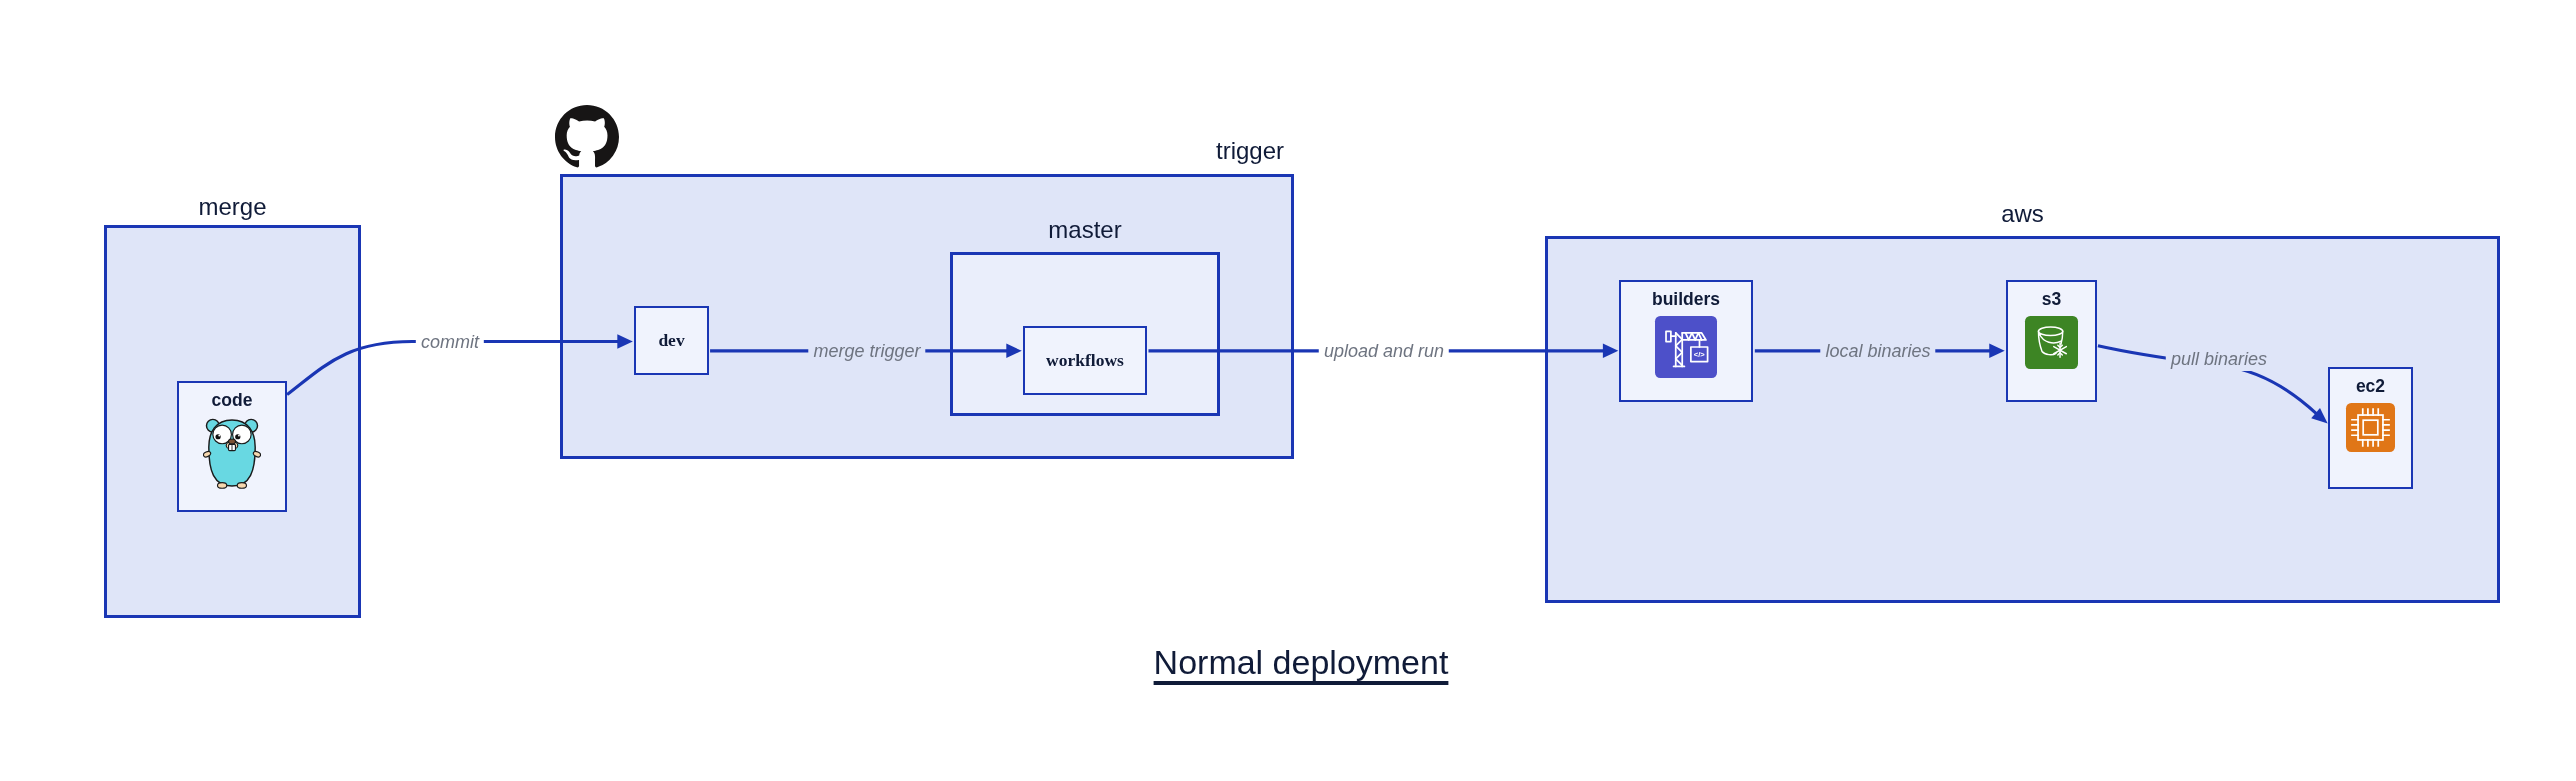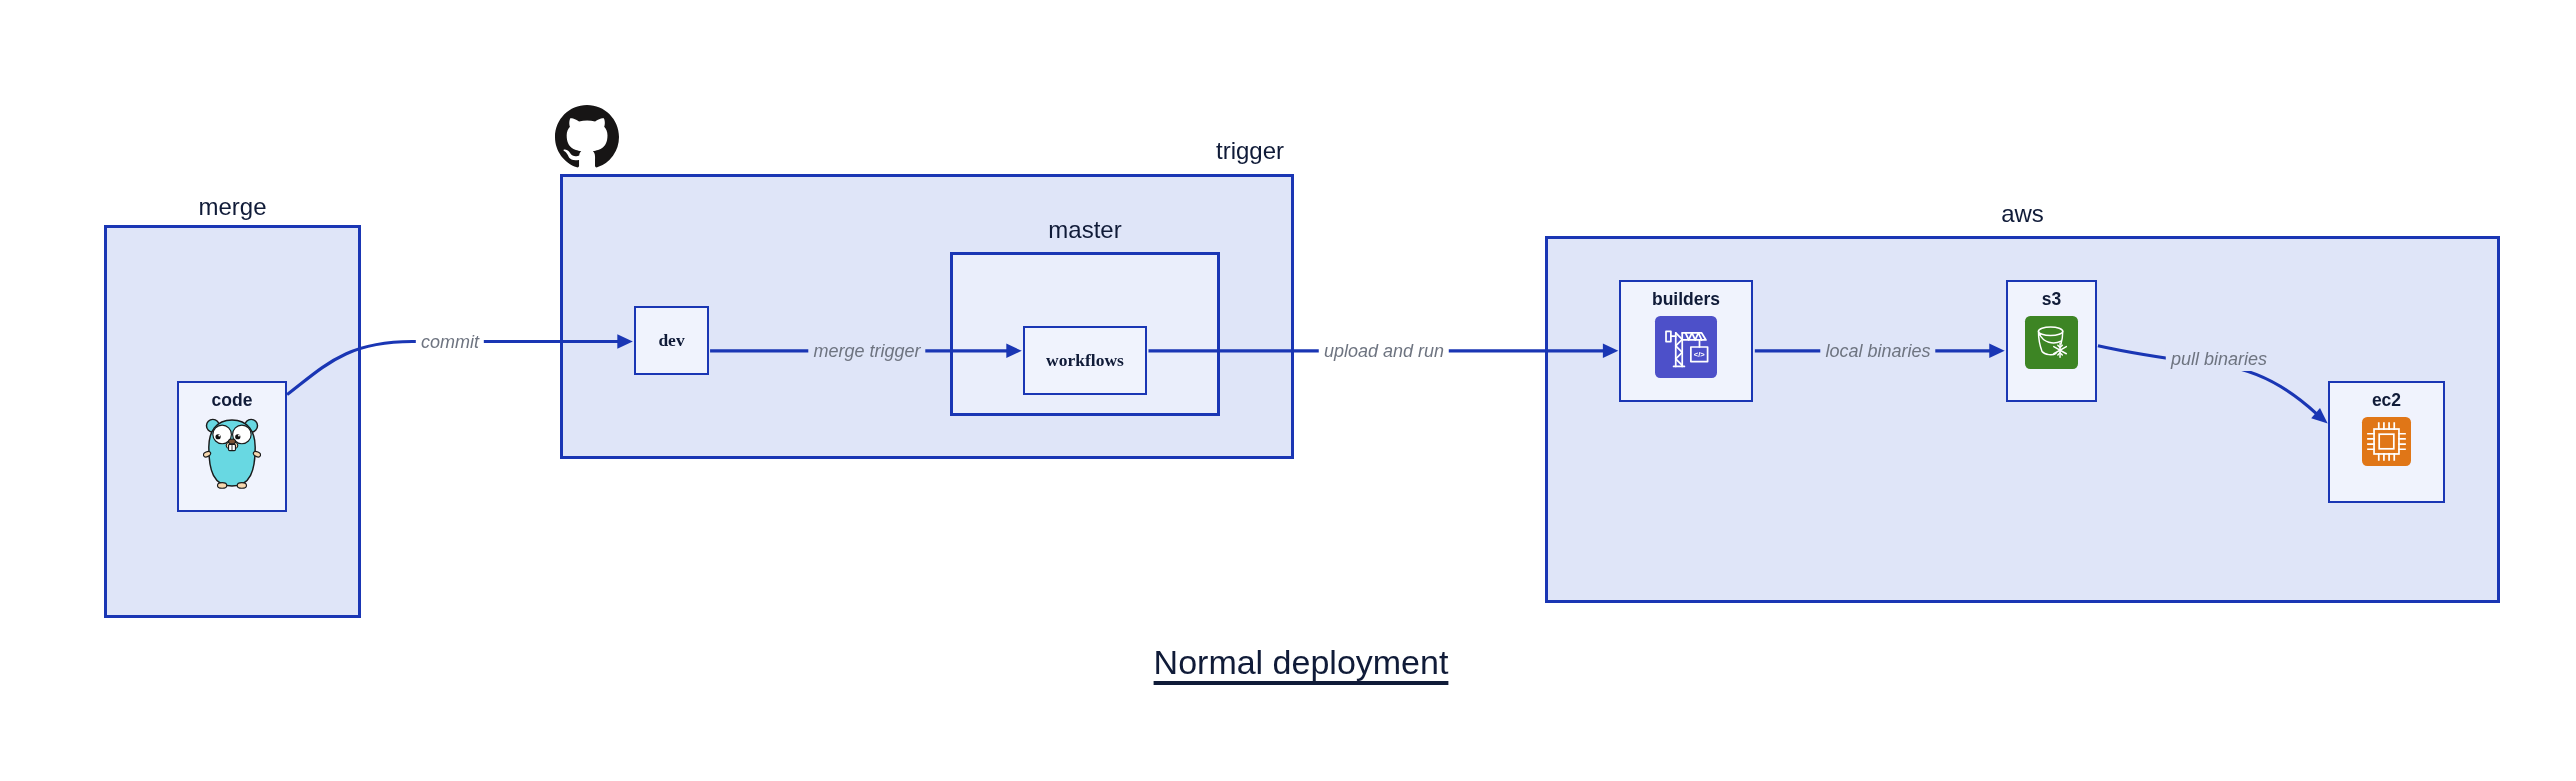--- a/index.html
+++ b/index.html
@@ -189,21 +189,21 @@
           <path d="M75 25 C75 36 73 47 71 54"></path>
           <path d="M23 31 C32 50 54 56 71 47"></path>
           <path d="M69 51 V83 M55 59 L83 75 M55 75 L83 59"></path>
           <path d="M64 56 L69 61 L74 56 M64 78 L69 73 L74 78"></path>
         </g>
         <circle cx="24" cy="32" r="2.8" fill="#ffffff"></circle>
       </svg>
     </div>
   </div>
 
-  <div class="node" style="left:2328px;top:381px;width:117px;height:122px">
+  <div class="node" style="left:2328px;top:367px;width:85px;height:122px">
     <div class="node-label">ec2</div>
     <div class="icon-wrap icon-tile tile-ec2">
       <svg width="43" height="43" viewBox="0 0 100 100">
         <g class="aws-glyph-sq">
           <rect x="21" y="21" width="58" height="58"></rect>
           <rect x="33" y="33" width="34" height="34"></rect>
           <path d="M32 7 V21 M44 7 V21 M56 7 V21 M68 7 V21"></path>
           <path d="M32 79 V93 M44 79 V93 M56 79 V93 M68 79 V93"></path>
           <path d="M7 32 H21 M7 44 H21 M7 56 H21 M7 68 H21"></path>
           <path d="M79 32 H93 M79 44 H93 M79 56 H93 M79 68 H93"></path>

